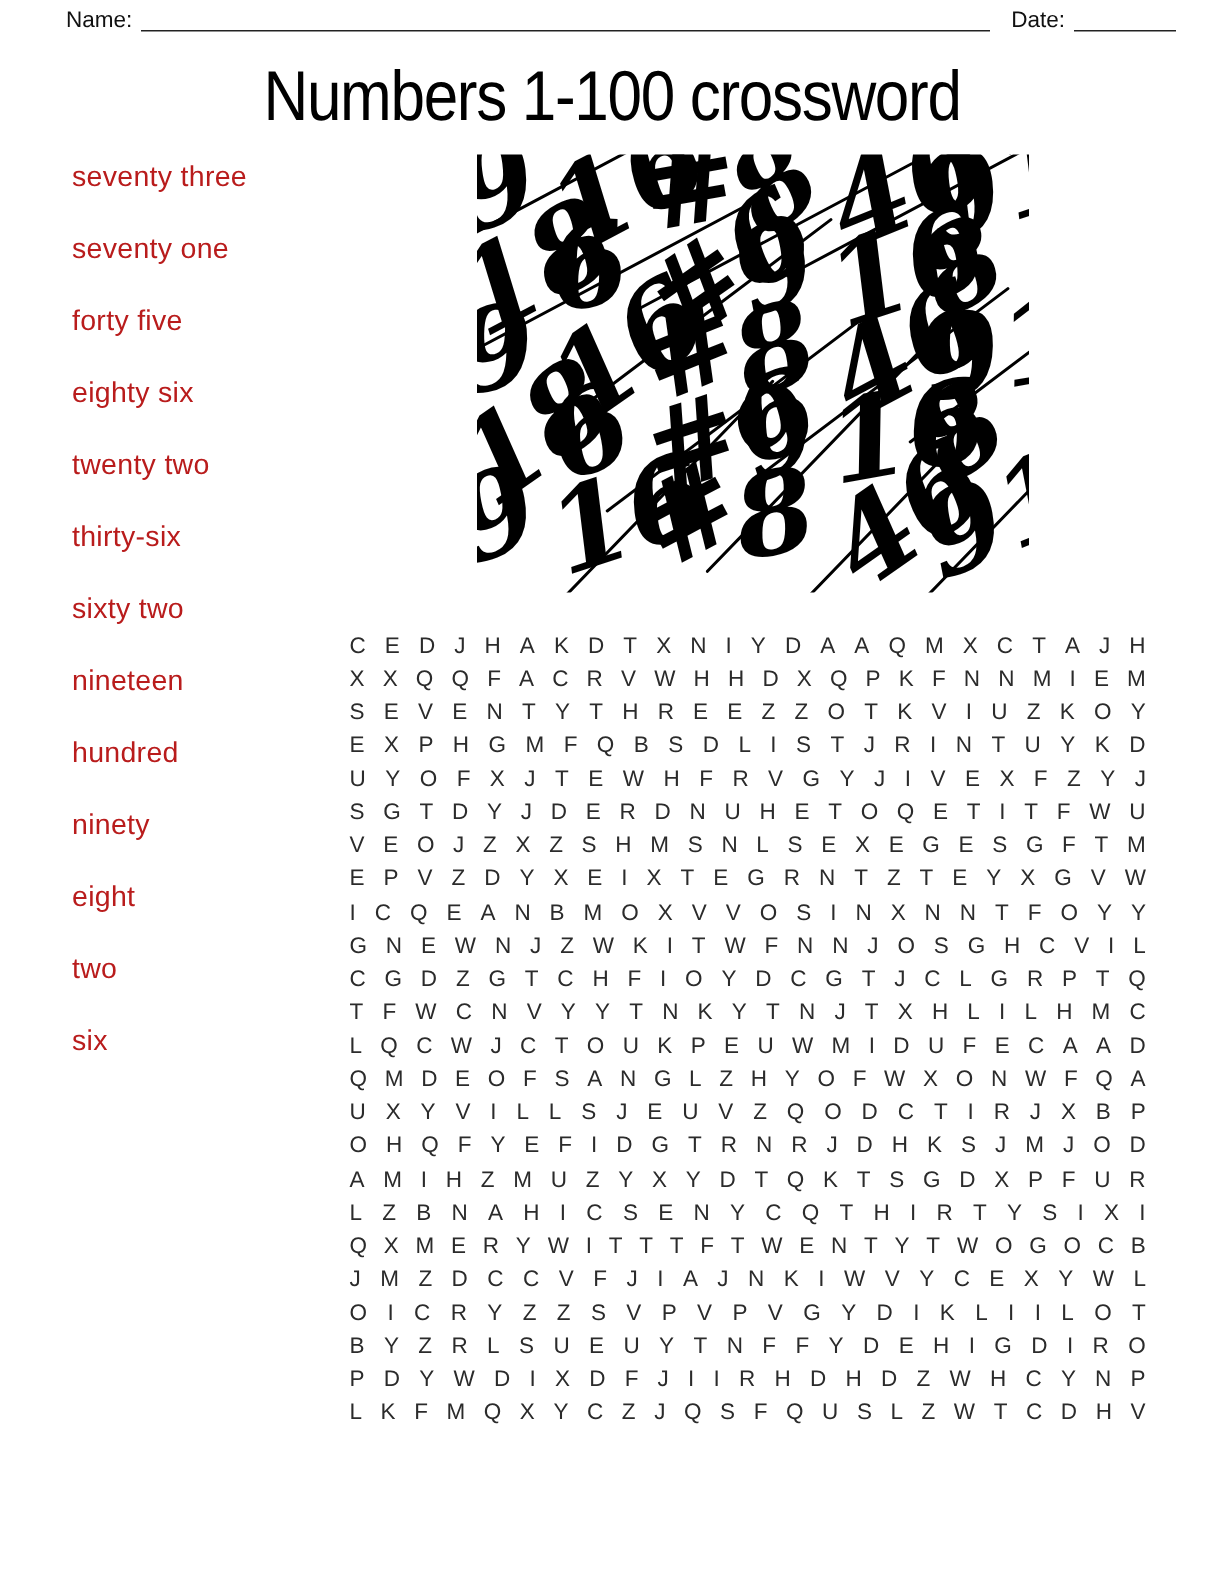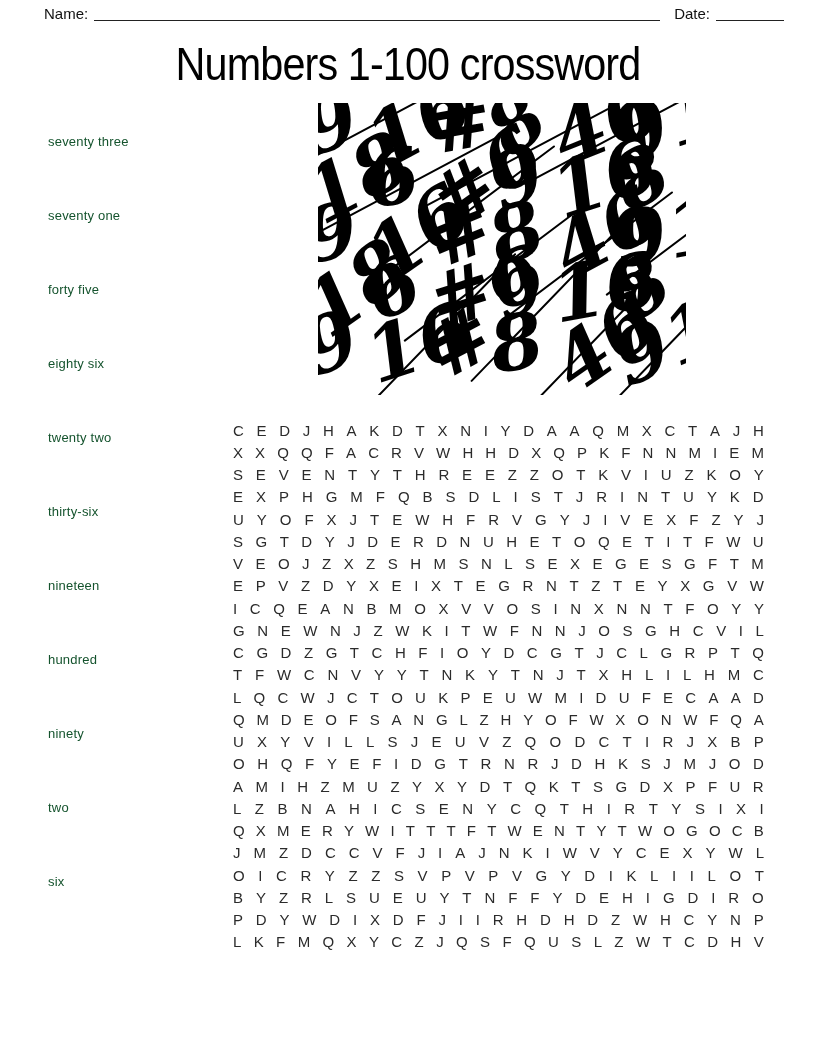--- a/index.html
+++ b/index.html
@@ -26,23 +26,22 @@
     position: absolute; left: 0; top: 36px; width: 816px;
     text-align: center;
     font-size: 47px; font-weight: 500; letter-spacing: -1px;
     transform: scaleX(0.88); transform-origin: 50% 50%;
     color: #000; white-space: nowrap;
   }
 
   
   .word-list { position: absolute; left: 48px; top: 108px; width: 190px; }
   .word-item {
-    height: 48px; font-size: 13px; color: #14532d;
+    height: 48px; font-size: 19px; color: #b91c1c;
     letter-spacing: 0.2px;
-    margin-top: 26px;
   }
 
   
   .scribble {
     position: absolute; left: 318px; top: 103px;
     width: 368px; height: 292px;
     overflow: hidden;
   }
   .scribble-glyph {
     position: absolute;
@@ -82,23 +81,25 @@
 
 <div class="page-title">Numbers 1-100 crossword</div>
 
 <div class="word-list">
     <div class="word-item">seventy three</div>
     <div class="word-item">seventy one</div>
     <div class="word-item">forty five</div>
     <div class="word-item">eighty six</div>
     <div class="word-item">twenty two</div>
     <div class="word-item">thirty-six</div>
+    <div class="word-item">sixty two</div>
     <div class="word-item">nineteen</div>
     <div class="word-item">hundred</div>
     <div class="word-item">ninety</div>
+    <div class="word-item">eight</div>
     <div class="word-item">two</div>
     <div class="word-item">six</div>
   </div>
 
 <div class="scribble">
     <span class="scribble-glyph" style="left: -14px; top: -18px; transform: rotate(-18deg);">9</span>
     <span class="scribble-glyph" style="left: 48px; top: -18px; transform: rotate(-28deg);">16</span>
     <span class="scribble-glyph" style="left: 110px; top: -18px; transform: rotate(-10deg);">#</span>
     <span class="scribble-glyph" style="left: 172px; top: -18px; transform: rotate(-35deg);">8</span>
     <span class="scribble-glyph" style="left: 234px; top: -18px; transform: rotate(-22deg);">46</span>

